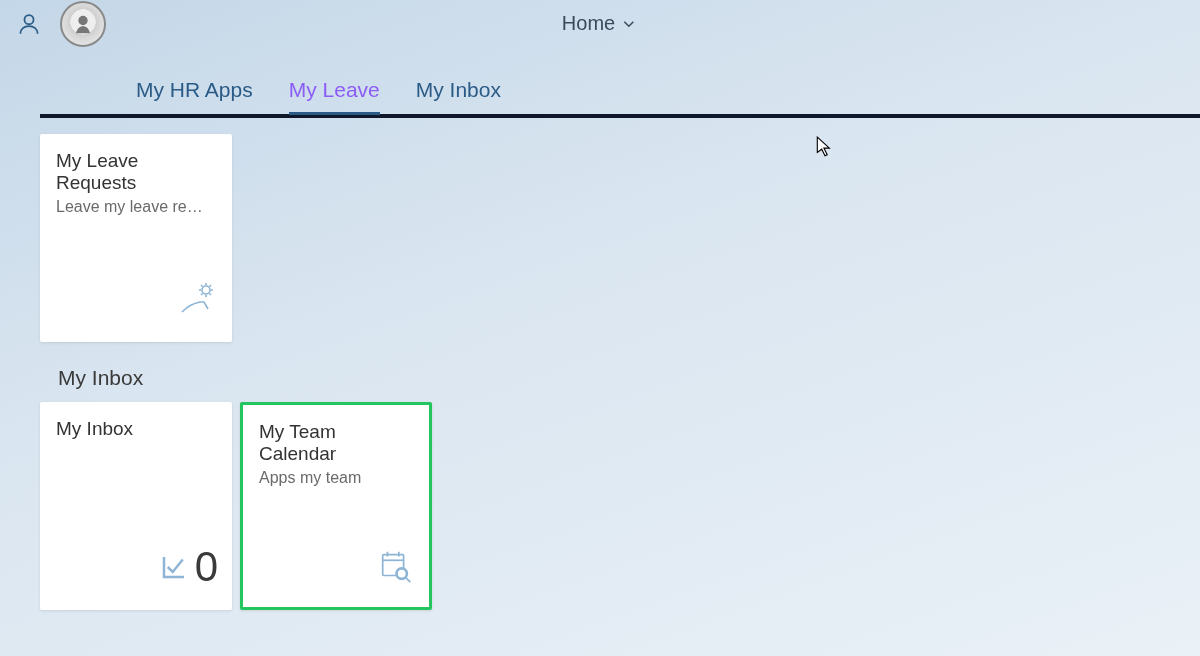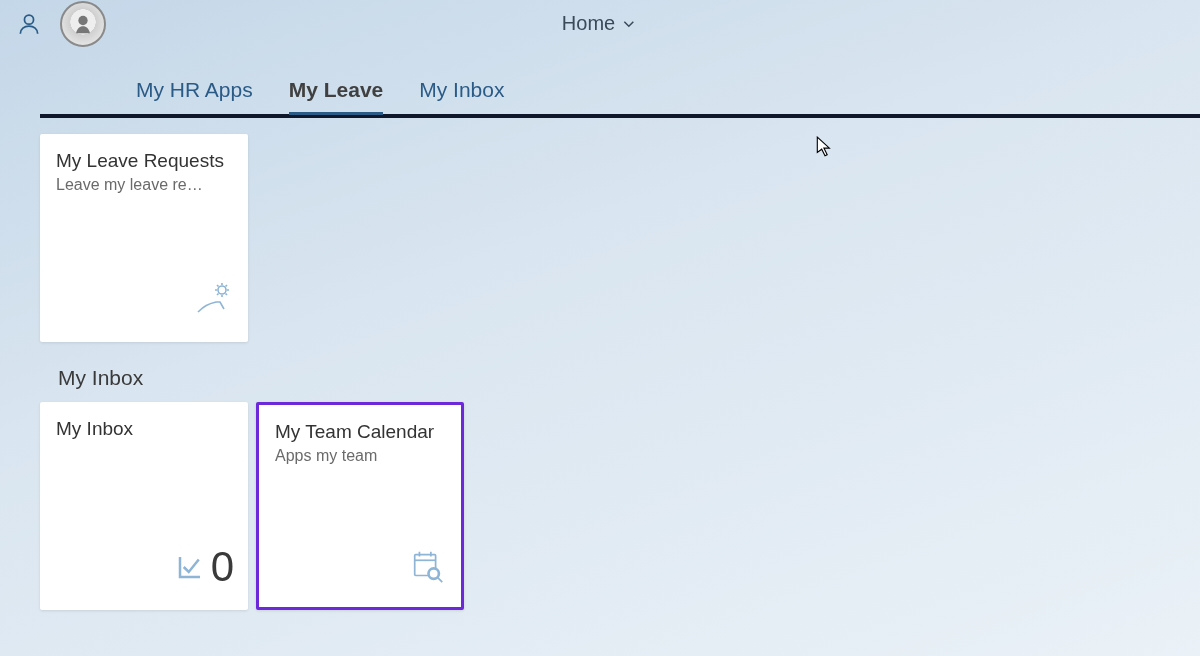--- a/index.html
+++ b/index.html
@@ -69,53 +69,53 @@
 
   .tab {
     font-size: 21px;
     color: #2a5b87;
     padding-bottom: 12px;
     cursor: pointer;
     position: relative;
   }
 
   .tab.active {
-    color: #404040;
-    font-weight: 700;
+    color: #8b5cf6;
+    font-weight: 400;
   }
   .tab.active::after {
     content: "";
     position: absolute;
     left: 0; right: 0; bottom: -1px;
     height: 3px;
     background: #2a5b87;
   }
 
   .content {
     padding: 16px 40px;
   }
 
   .tile-row {
     display: flex;
     gap: 8px;
   }
 
   .tile {
-    width: 208px;
+    width: 192px;
     height: 208px;
     background: #fff;
     border-radius: 2px;
     box-shadow: 0 1px 3px rgba(0,0,0,0.1);
     padding: 16px;
     position: relative;
     cursor: pointer;
   }
 
   .tile.selected {
-    border: 3px solid #6d28d9;
+    border: 3px solid #22c55e;
   }
 
   .tile-title {
     font-size: 19px;
     color: #333;
   }
 
   .tile-sub {
     font-size: 16px;
     color: #6a6a6a;

